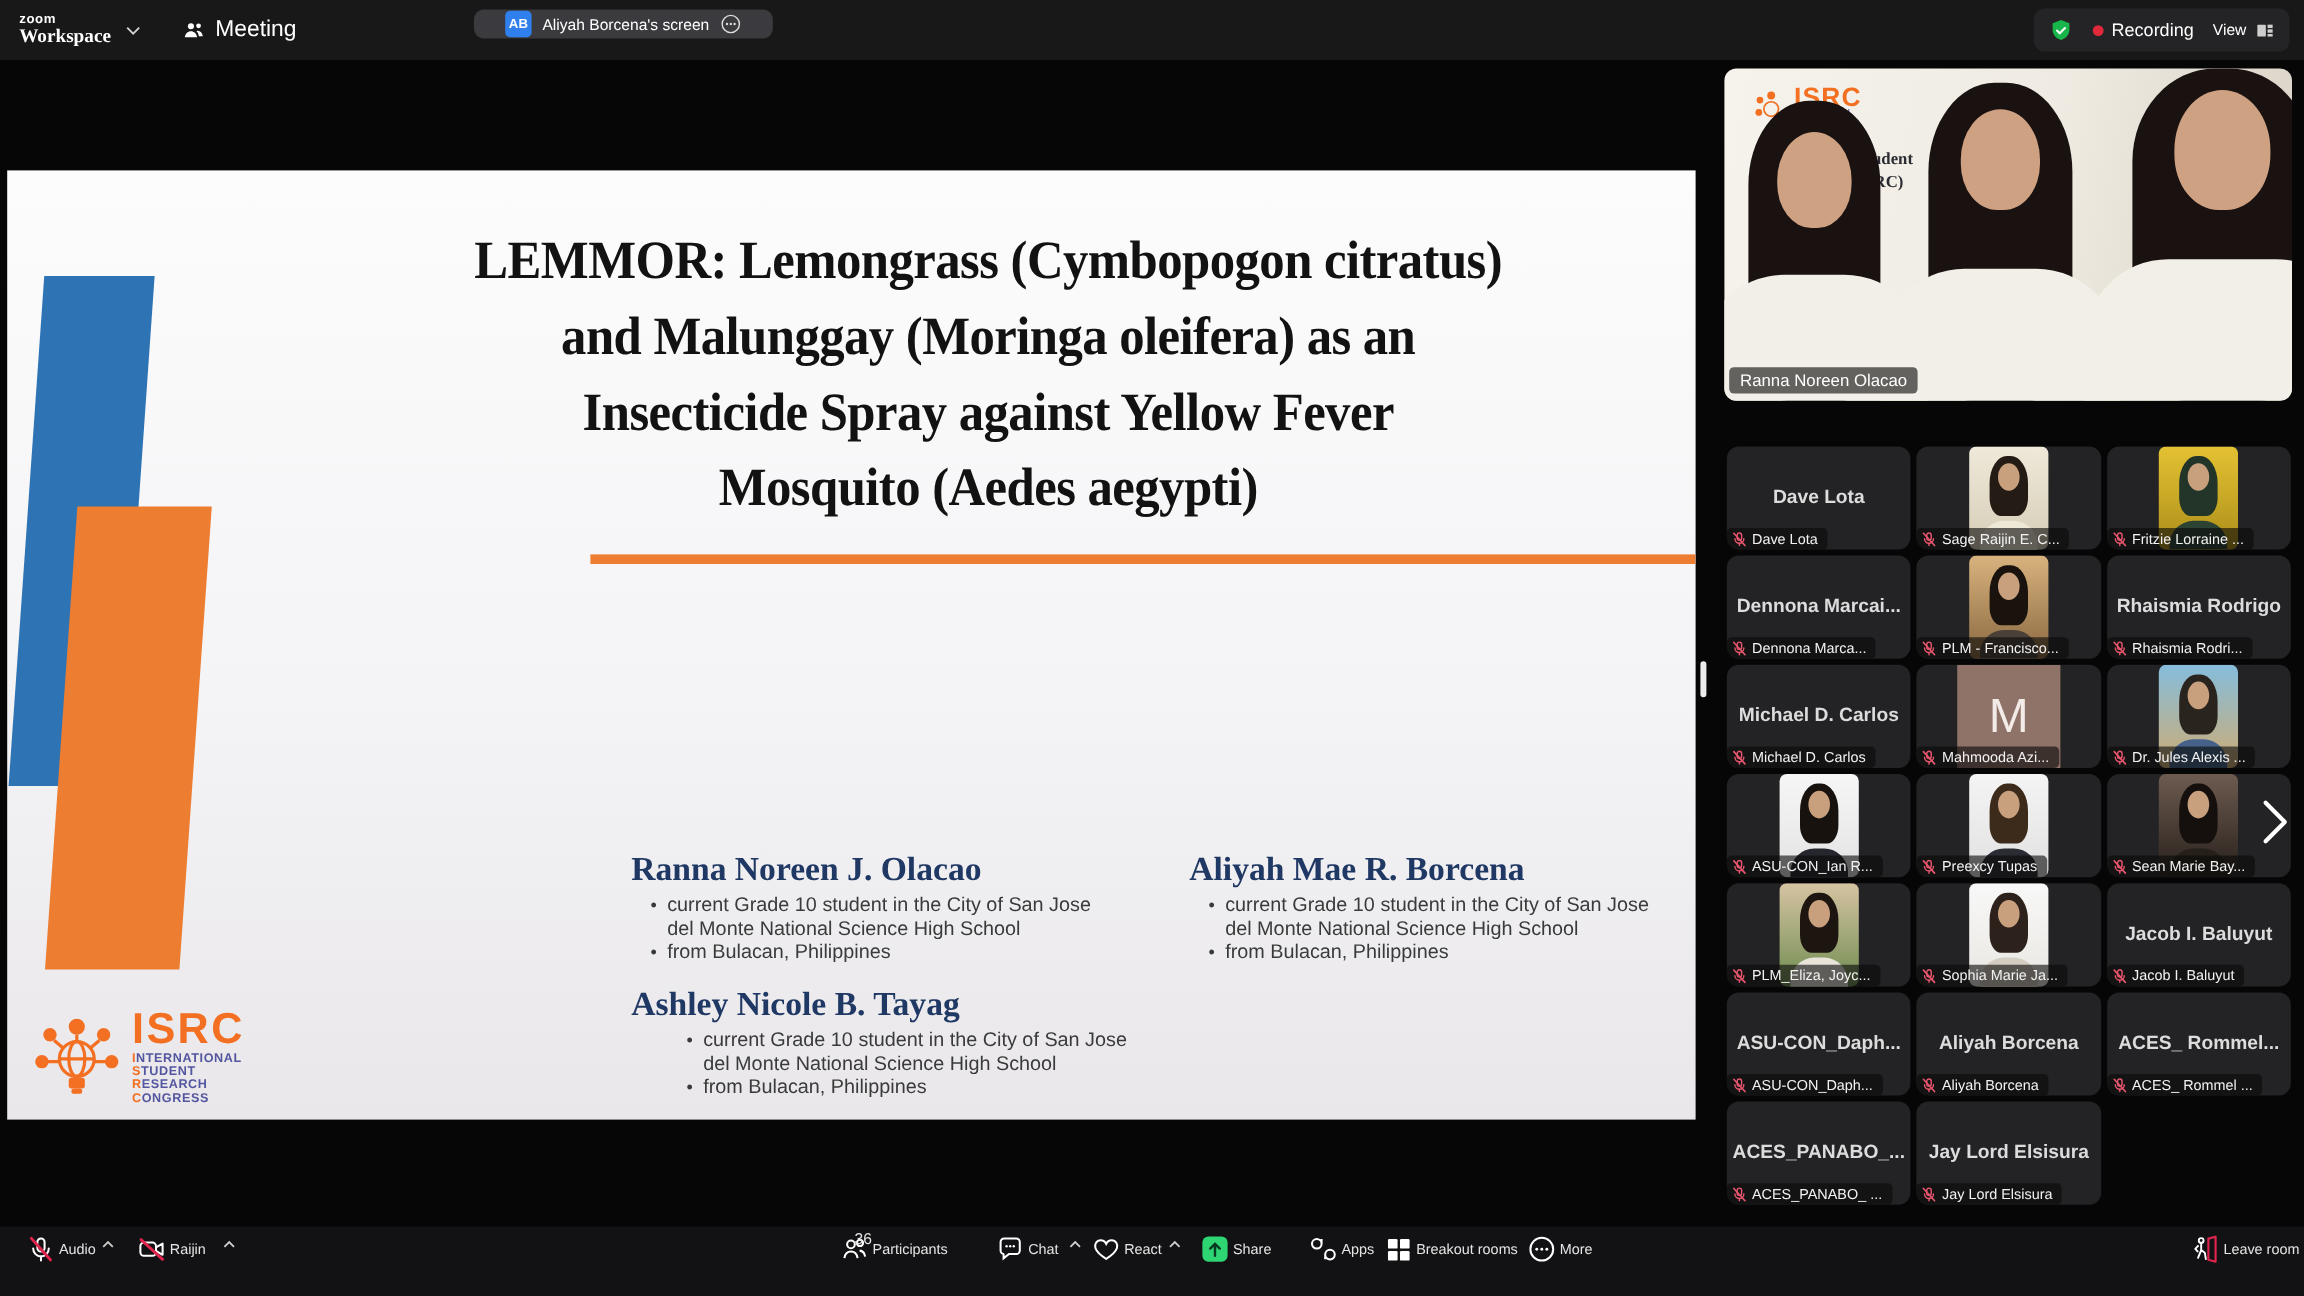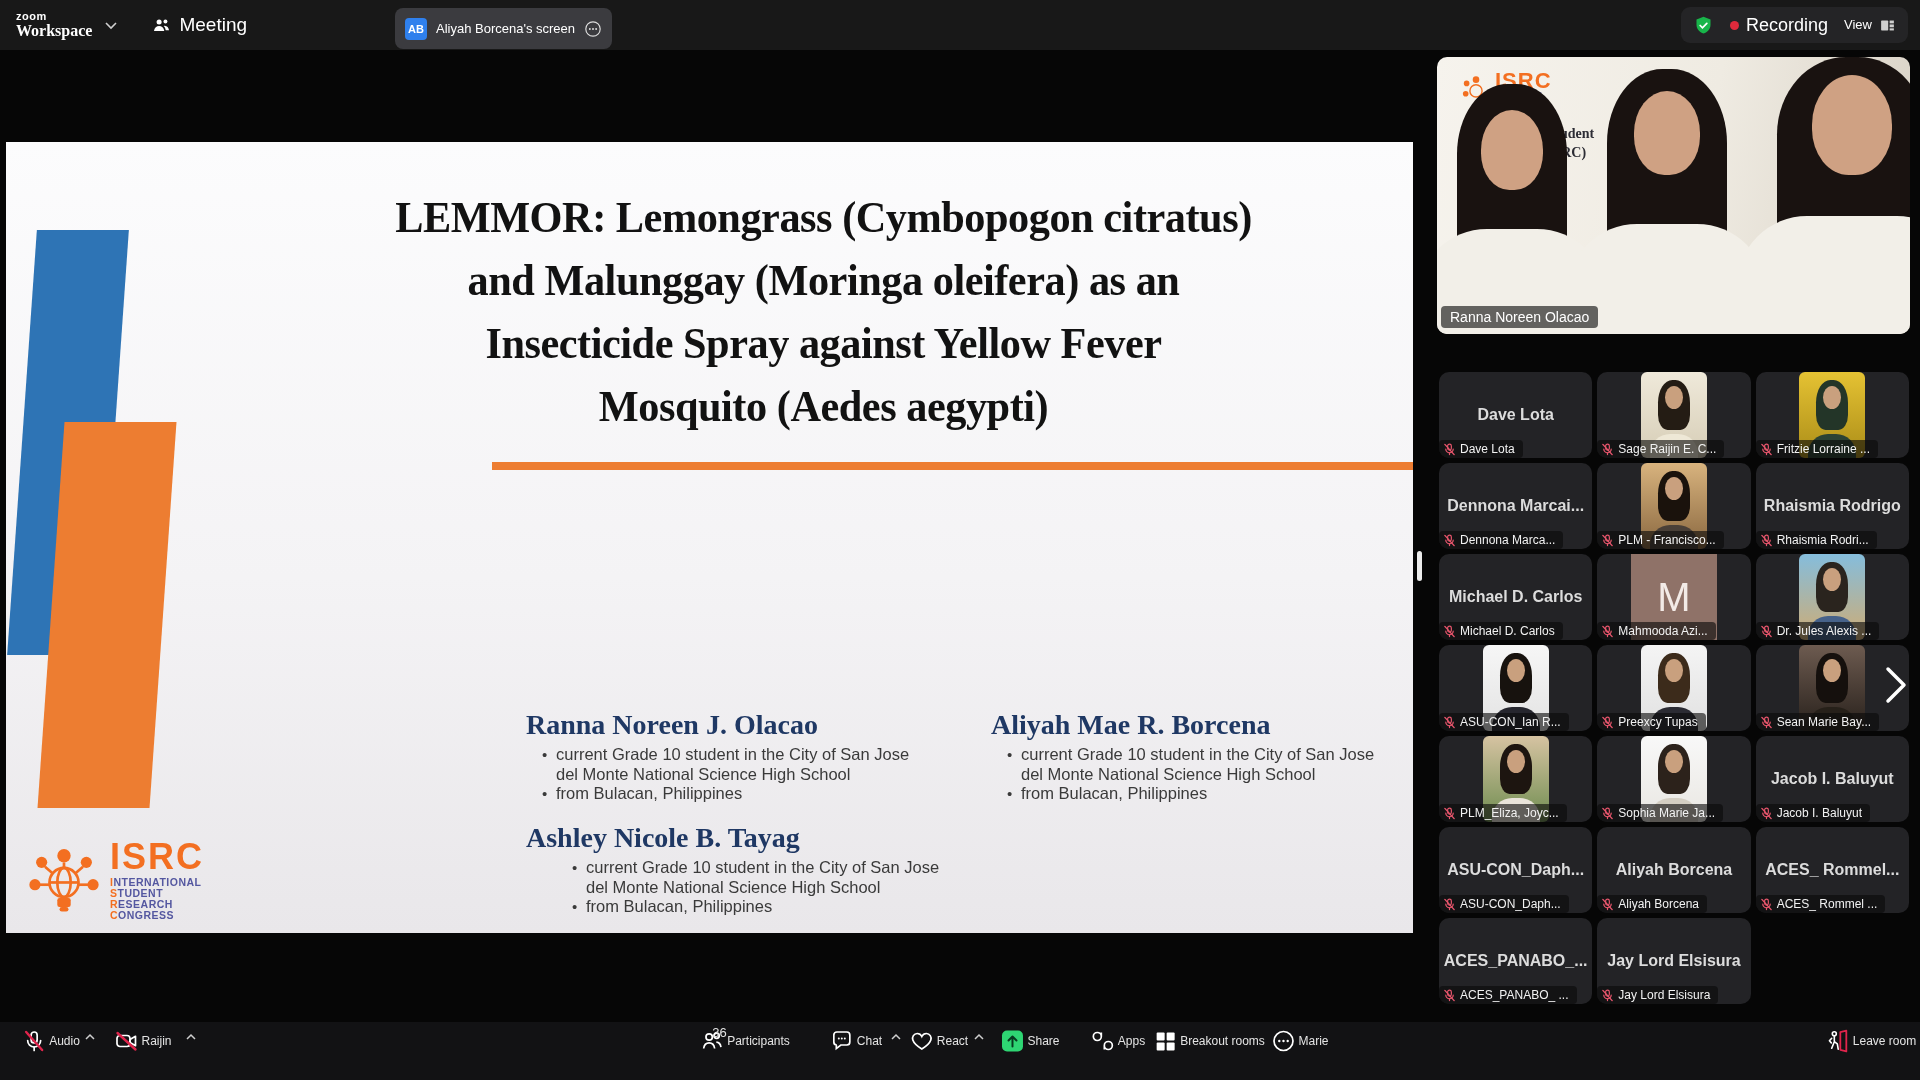--- a/index.html
+++ b/index.html
@@ -4,28 +4,28 @@
 <style>
   html,body{margin:0;padding:0;width:1920px;height:1080px;overflow:hidden;background:#000;
     font-family:"Liberation Sans",sans-serif;-webkit-font-smoothing:antialiased;}
   
   .topbar{position:absolute;left:0;top:0;width:1920px;height:50px;background:#181818;display:flex;align-items:center;z-index:40;}
   .logo{margin-left:16px;display:flex;flex-direction:column;line-height:1;cursor:pointer;}
   .logo .l1{font-size:11px;font-weight:bold;color:#fff;letter-spacing:.5px;}
   .logo .l2{font-size:16px;font-weight:bold;color:#fff;margin-top:1px;font-family:Liberation Serif, serif;}
   .wchev{margin-left:12px;width:14px;height:10px;}
   .meeting-tab{margin-left:34px;display:flex;align-items:center;gap:8px;color:#fff;font-size:19px;cursor:pointer;}
-  .share-pill{position:absolute;left:395px;top:8px;height:41px;background:#3b3b3f;border-radius:8px;
-    display:flex;align-items:center;gap:9px;padding:0 10px;cursor:pointer;}
+  .share-pill{position:absolute;left:395px;top:8px;height:24px;background:#3b3b3f;border-radius:8px;
+    display:flex;align-items:center;gap:9px;padding:0 26px;cursor:pointer;}
   .ab{width:22px;height:22px;border-radius:4px;background:#2f80ed;color:#fff;font-size:11px;font-weight:bold;
     display:flex;align-items:center;justify-content:center;}
   .share-pill .stxt{color:#fff;font-size:13px;white-space:nowrap;}
   .tb-right{position:absolute;right:12px;top:7px;height:36px;background:#242426;border-radius:9px;
     display:flex;align-items:center;gap:16px;padding:0 12px;}
-  .rec{display:flex;align-items:center;gap:7px;color:#fff;font-size:18px;}
+  .rec{display:flex;align-items:center;gap:7px;color:#fff;font-size:15px;}
   .recdot{width:9px;height:9px;border-radius:50%;background:#e02a3c;}
   .viewbtn{display:flex;gap:7px;color:#fff;font-size:13px;cursor:pointer;}
   
   .main{position:absolute;left:0;top:50px;width:1920px;height:972px;background:#060606;}
   
   .slide{position:absolute;left:6px;top:92px;width:1407px;height:791px;overflow:hidden;
     background:linear-gradient(180deg,#fcfcfd 0%,#f4f3f5 55%,#e9e7ea 100%);}
   .deco-blue{position:absolute;left:16px;top:88px;width:92px;height:425px;background:#2e74b5;transform:skewX(-4deg);}
   .deco-orange{position:absolute;left:45px;top:280px;width:112px;height:386px;background:#ed7d31;transform:skewX(-4deg);}
   .slide-title{position:absolute;left:240px;right:12px;top:44px;text-align:center;
@@ -731,21 +731,21 @@
     <div class="ticon">
       <svg viewBox="0 0 24 24" fill="none" stroke="#fff" stroke-width="1.7">
         <circle cx="12" cy="12" r="9.5"></circle>
         <g fill="#fff" stroke="none">
             <circle cx="7.8" cy="12" r="1.2"></circle>
             <circle cx="12" cy="12" r="1.2"></circle>
             <circle cx="16.2" cy="12" r="1.2"></circle>
           </g>
         </svg>
     </div>
-    <div class="tlabel">Marie</div>
+    <div class="tlabel">More</div>
   </div>
 
   <div class="tool" style="left:1871px">
     <div class="ticon">
       <svg viewBox="0 0 24 24">
         <g stroke="#fff" stroke-width="1.6" fill="none" stroke-linecap="round" stroke-linejoin="round">
           <circle cx="8.5" cy="4.8" r="2"></circle>
             <path d="M8.5 7.5v5.2l-2.6 6.5M8.5 12.7l3 2.2.9 5.3M5.9 9.3L3.6 11.8l1.9 2.1"></path>
         </g>
         <path d="M14.5 3.2l6-1.6v20.8l-6-1.6z" fill="none" stroke="#e0244c" stroke-width="1.8" stroke-linejoin="round"></path>

